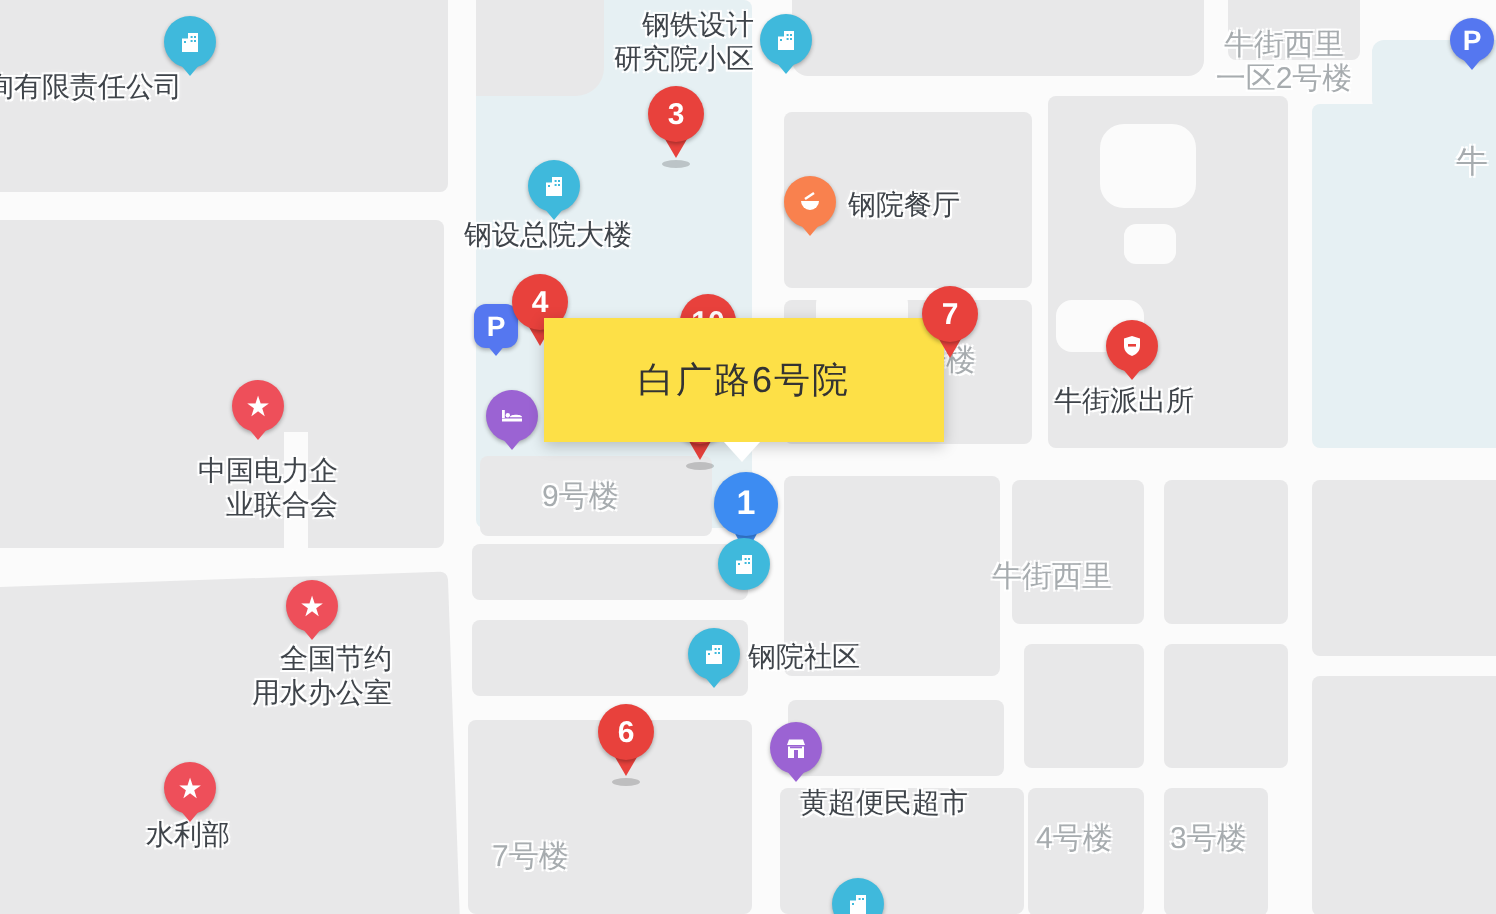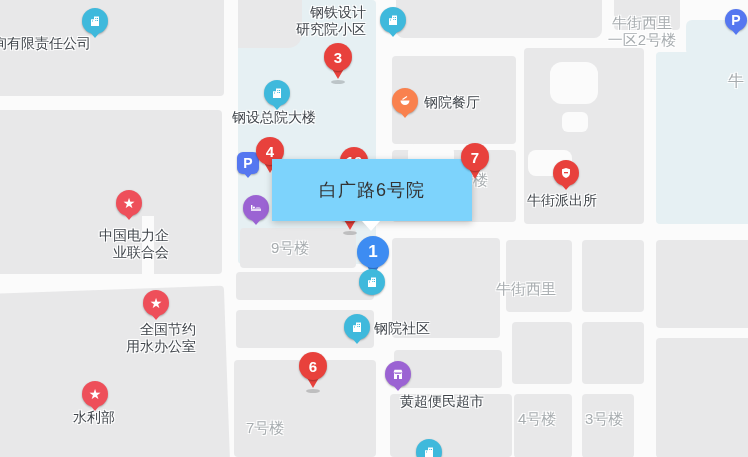--- a/index.html
+++ b/index.html
@@ -48,21 +48,21 @@
           border:7px solid transparent;border-bottom:0;border-top-width:12px;border-top-style:solid;z-index:1;}
   .pin .sh{position:absolute;top:37px;left:50%;width:14px;height:4px;margin-left:-7px;border-radius:50%;
           background:rgba(0,0,0,.18);z-index:0;}
   .pin.red .h{background:var(--c-red);} .pin.red .tail{border-top-color:var(--c-red);}
   .pin.blue .h{background:var(--c-bluepin);} .pin.blue .tail{border-top-color:var(--c-bluepin);}
   .pin.big{width:32px;}
   .pin.big .h{width:32px;height:32px;font-size:17px;}
   .pin.big .tail{top:28px;border-top-width:13px;}
 
   
-  #tooltip{position:absolute;left:272px;top:159px;width:200px;height:62px;background:#7dd3fc;z-index:50;
+  #tooltip{position:absolute;left:272px;top:159px;width:200px;height:62px;background:#fde047;z-index:50;
            box-shadow:0 2px 7px rgba(0,0,0,.22);display:flex;align-items:center;justify-content:center;cursor:pointer;}
   #tooltip .txt{font-size:18px;color:#333;font-weight:500;letter-spacing:1px;}
   #tooltip .arrow{position:absolute;top:62px;left:90px;width:0;height:0;
            border:9px solid transparent;border-bottom:0;border-top:10px solid #fff;}
   svg{display:block;}
 </style>
 </head>
 <body>
 
 <div id="map">
@@ -113,21 +113,21 @@
     <div>牛街西里</div>
     <div>一区2号楼</div>
   </div>
   <div class="bld center" style="left:483px;top:281px;width:86px;line-height:16px;">
     <div>牛街西里</div>
   </div>
 
   <div class="poi-label" style="left:-7px;top:35px;">
     <div>询有限责任公司</div>
   </div>
-  <div class="poi-label right" style="left:284px;top:4px;width:82px;">
+  <div class="poi-label right" style="left:295px;top:4px;width:82px;">
     <div>钢铁设计</div>
     <div>研究院小区</div>
   </div>
   <div class="poi-label" style="left:232px;top:109px;">钢设总院大楼</div>
   <div class="poi-label" style="left:424px;top:94px;">钢院餐厅</div>
   <div class="poi-label" style="left:527px;top:192px;">牛街派出所</div>
   <div class="poi-label center" style="left:89px;top:227px;width:80px;text-align:right;">
     <div>中国电力企</div>
     <div>业联合会</div>
   </div>

